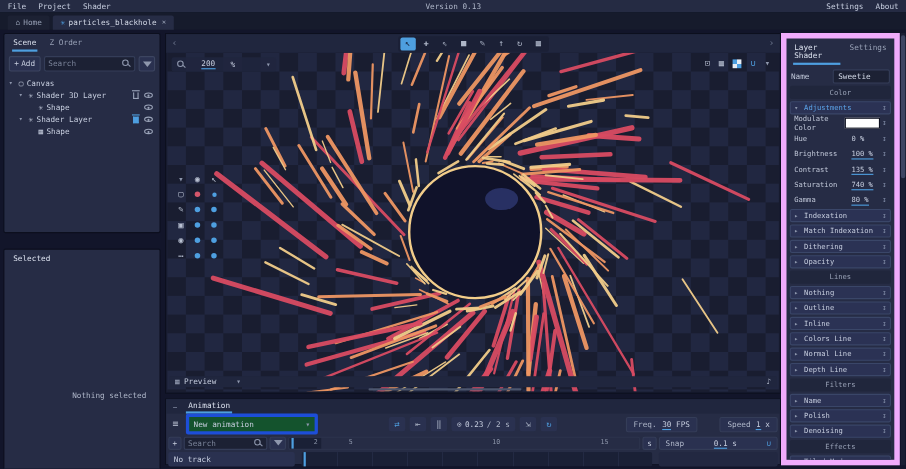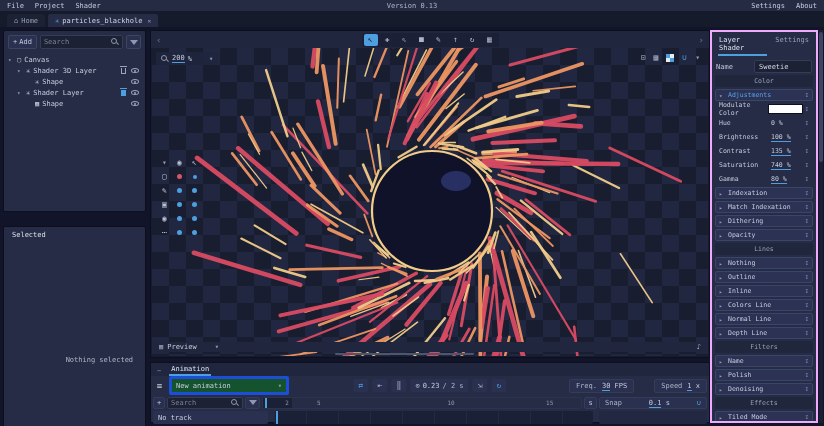--- a/index.html
+++ b/index.html
@@ -54,21 +54,21 @@
   .vstrip .edge{position:absolute;top:0;height:17px;display:flex;align-items:center;color:#6f7890;font-size:9px;padding:0 5px}
   .edge.l{left:0}.edge.r{right:0}
   .toolgrp{display:flex;gap:3px;background:#1b2036;padding:1px 2px;border-radius:2px}
   .tool{width:14px;height:12px;display:flex;align-items:center;justify-content:center;font-size:8px;
        color:#aeb6c8;border-radius:2px}
   .tool.active{background:#4e9fe0;color:#10142a}
   .vcanvas{position:absolute;left:1px;right:1px;top:17px;bottom:1px;overflow:hidden;
        background-image:conic-gradient(#212741 0 25%,#191d30 0 50%,#212741 0 75%,#191d30 0);
        background-size:34px 34px}
   .vcanvas svg{position:absolute;left:0;top:0}
-  .zoom-chip{position:absolute;left:4px;top:4px;display:flex;align-items:center;gap:3px;font-size:7px;
+  .zoom-chip{position:absolute;left:4px;top:4px;display:flex;align-items:center;gap:14px;font-size:7px;
        background:rgba(32,38,62,.85);padding:2px 5px;border-radius:2px;color:#c6cdde;z-index:3}
   .zoom-chip .dd{margin-left:14px;color:#8e97ad}
   .uline{border-bottom:1px solid #4e9fe0;padding-bottom:0px}
   .vicons{position:absolute;right:8px;top:5px;display:flex;gap:8px;align-items:center;font-size:8px;
        color:#aeb6c8;z-index:3}
   .i-checker{width:8px;height:8px;display:inline-block;
        background:conic-gradient(#e8edf5 0 25%,#4e9fe0 0 50%,#e8edf5 0 75%,#4e9fe0 0)}
   .vpalette{position:absolute;left:5px;top:110px;display:grid;grid-template-columns:15px 15px 15px;
        row-gap:5px;z-index:3;font-size:8px}
   .pcell{display:flex;align-items:center;justify-content:center;height:9px;color:#b9c1d2}
@@ -109,21 +109,21 @@
   .rlabel{position:absolute;top:1px;font-size:6px}
   .s-cell{width:13px;justify-content:center;color:#c6cdde}
   .snap-cell{width:108px;justify-content:space-between;padding:0 5px}
   .anim-track{height:13px;display:flex;gap:6px;padding:1px 2px;font-size:7px}
   .notrack-cell{width:105px;background:#2a3150;border-radius:2px;display:flex;align-items:center;padding:0 5px;color:#c6cdde}
   .track-area{flex:1;background:#1a2036;border-radius:2px;position:relative;
        background-image:repeating-linear-gradient(90deg,#232a44 0 1px,transparent 1px 32px)}
   .track-right{width:108px;background:#222841;border-radius:2px}
   .playhead{position:absolute;left:0;top:0;bottom:0;width:2px;background:#4e9fe0}
   #inspector{position:absolute;left:710px;top:30px;width:108px;height:393px;background:#262c45;
-       border:2px solid #f0abfc;box-sizing:border-box;padding:0 3px;overflow:hidden}
+       border:5px solid #f0abfc;box-sizing:border-box;padding:0 3px;overflow:hidden}
   .itabs{display:flex;gap:7px;padding:3px 3px 2px;font-size:7px}
   .namerow{display:flex;align-items:center;gap:8px;margin:2px 1px;font-size:7px}
   .namerow .ninput{flex:1;background:#1c2134;border:1px solid #343d58;border-radius:2px;height:11px;
        display:flex;align-items:center;padding:0 4px;color:#d2d8e6}
   .irow{height:12px;margin-top:2px;display:flex;align-items:center;font-size:6.5px;box-sizing:border-box}
   .isection{justify-content:center;background:#20263c;color:#98a1b6;border-radius:2px}
   .igroup{background:#2b3254;border:1px solid #3a4668;border-radius:2px;padding:0 3px;gap:3px}
   .igroup .arr{color:#8e97ad;font-size:6px;width:6px}
   .igroup .glbl{flex:1;color:#c6cdde}
   .igroup.open .glbl{color:#5ba3e8}
@@ -156,20 +156,24 @@
     <span>Home</span>
   </div>
   <div class="tab active">
     <span class="ticon">✳</span>
     <span>particles_blackhole</span>
     <span class="close">✕</span>
   </div>
 </div>
 
 <div class="panel" id="scene-panel">
+  <div class="ptabs">
+    <span class="ptab active">Scene</span>
+    <span class="ptab">Z Order</span>
+  </div>
   <div class="addrow">
     <span class="btn-add">
       <span>+</span>
         <span>Add</span>
     </span>
     <span class="searchbox">
       <span>Search</span>
       <span class="i-search"></span>
     </span>
     <span class="btn-sq">

